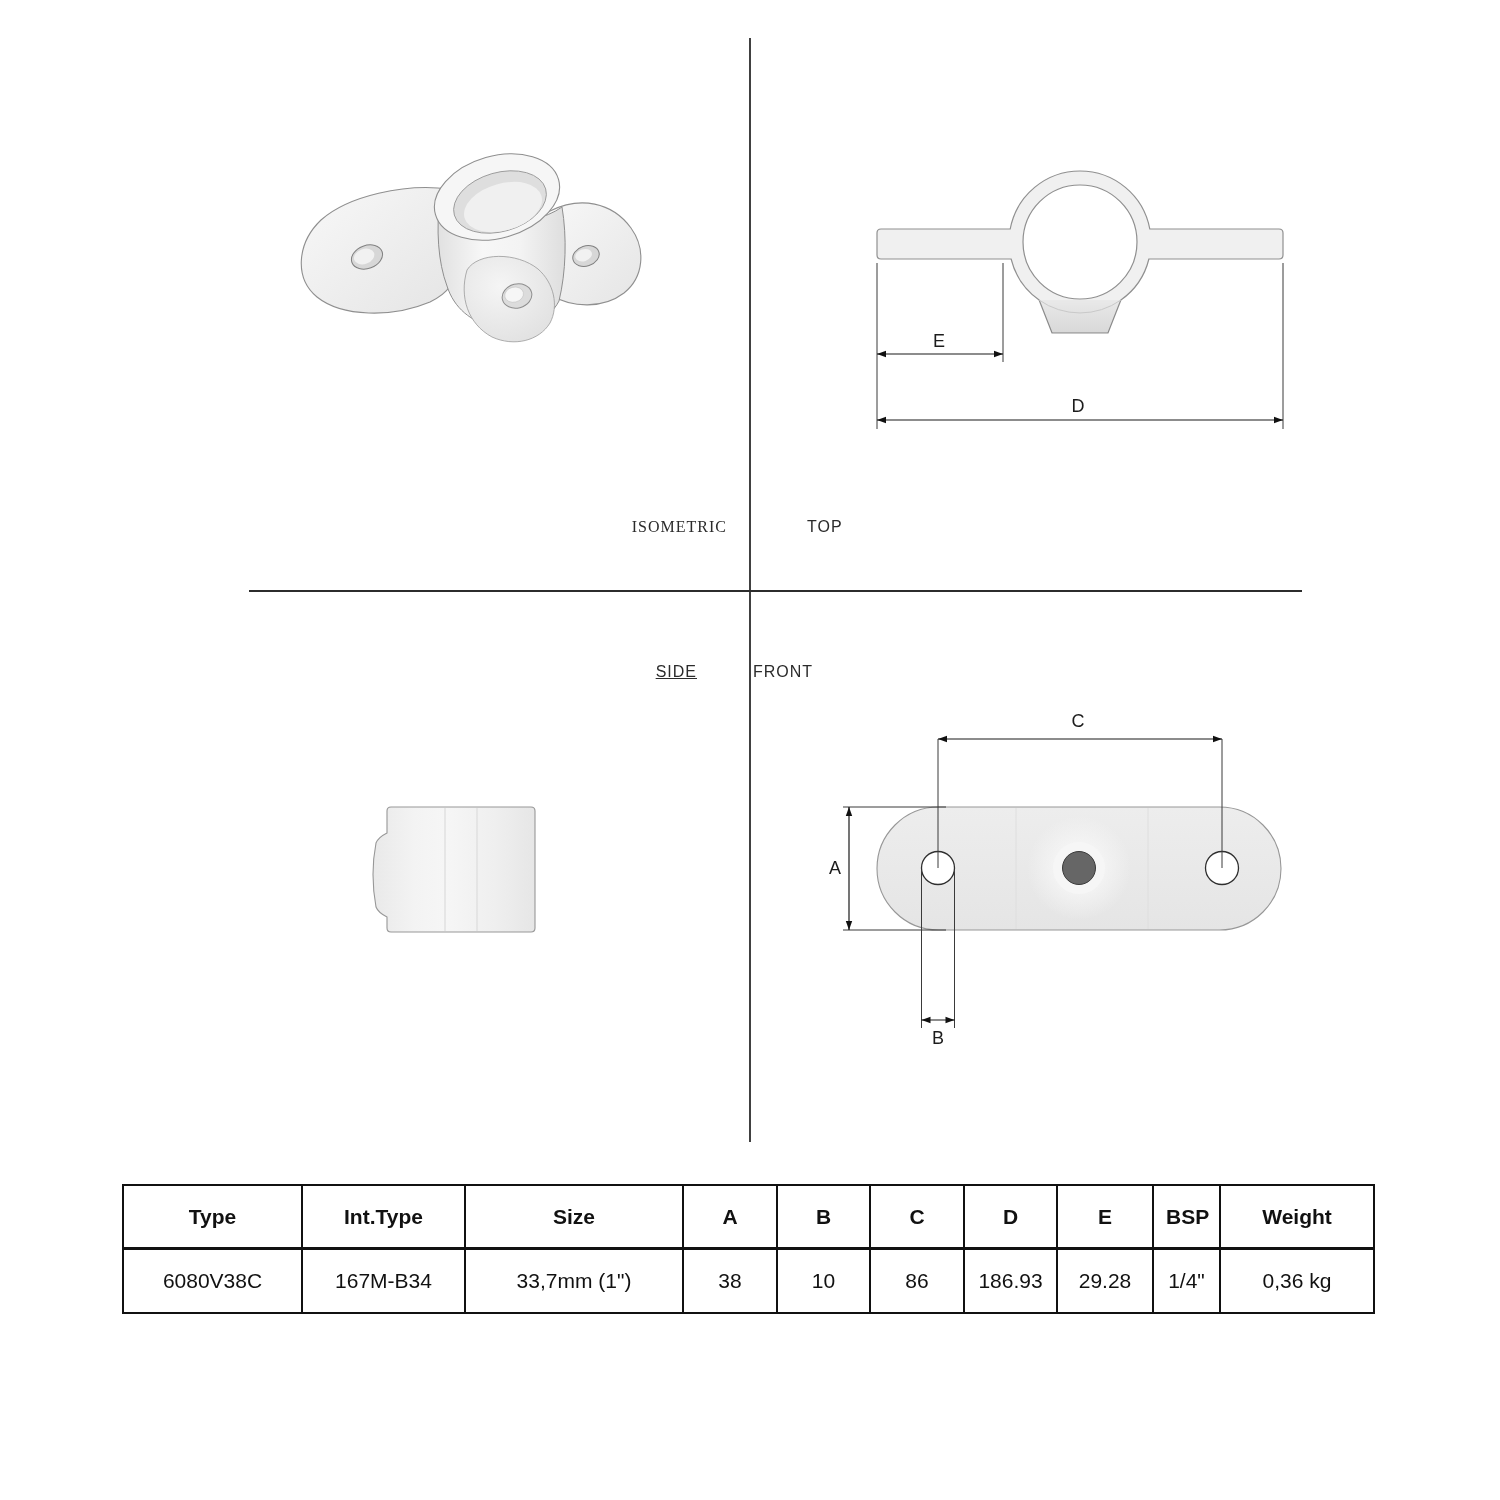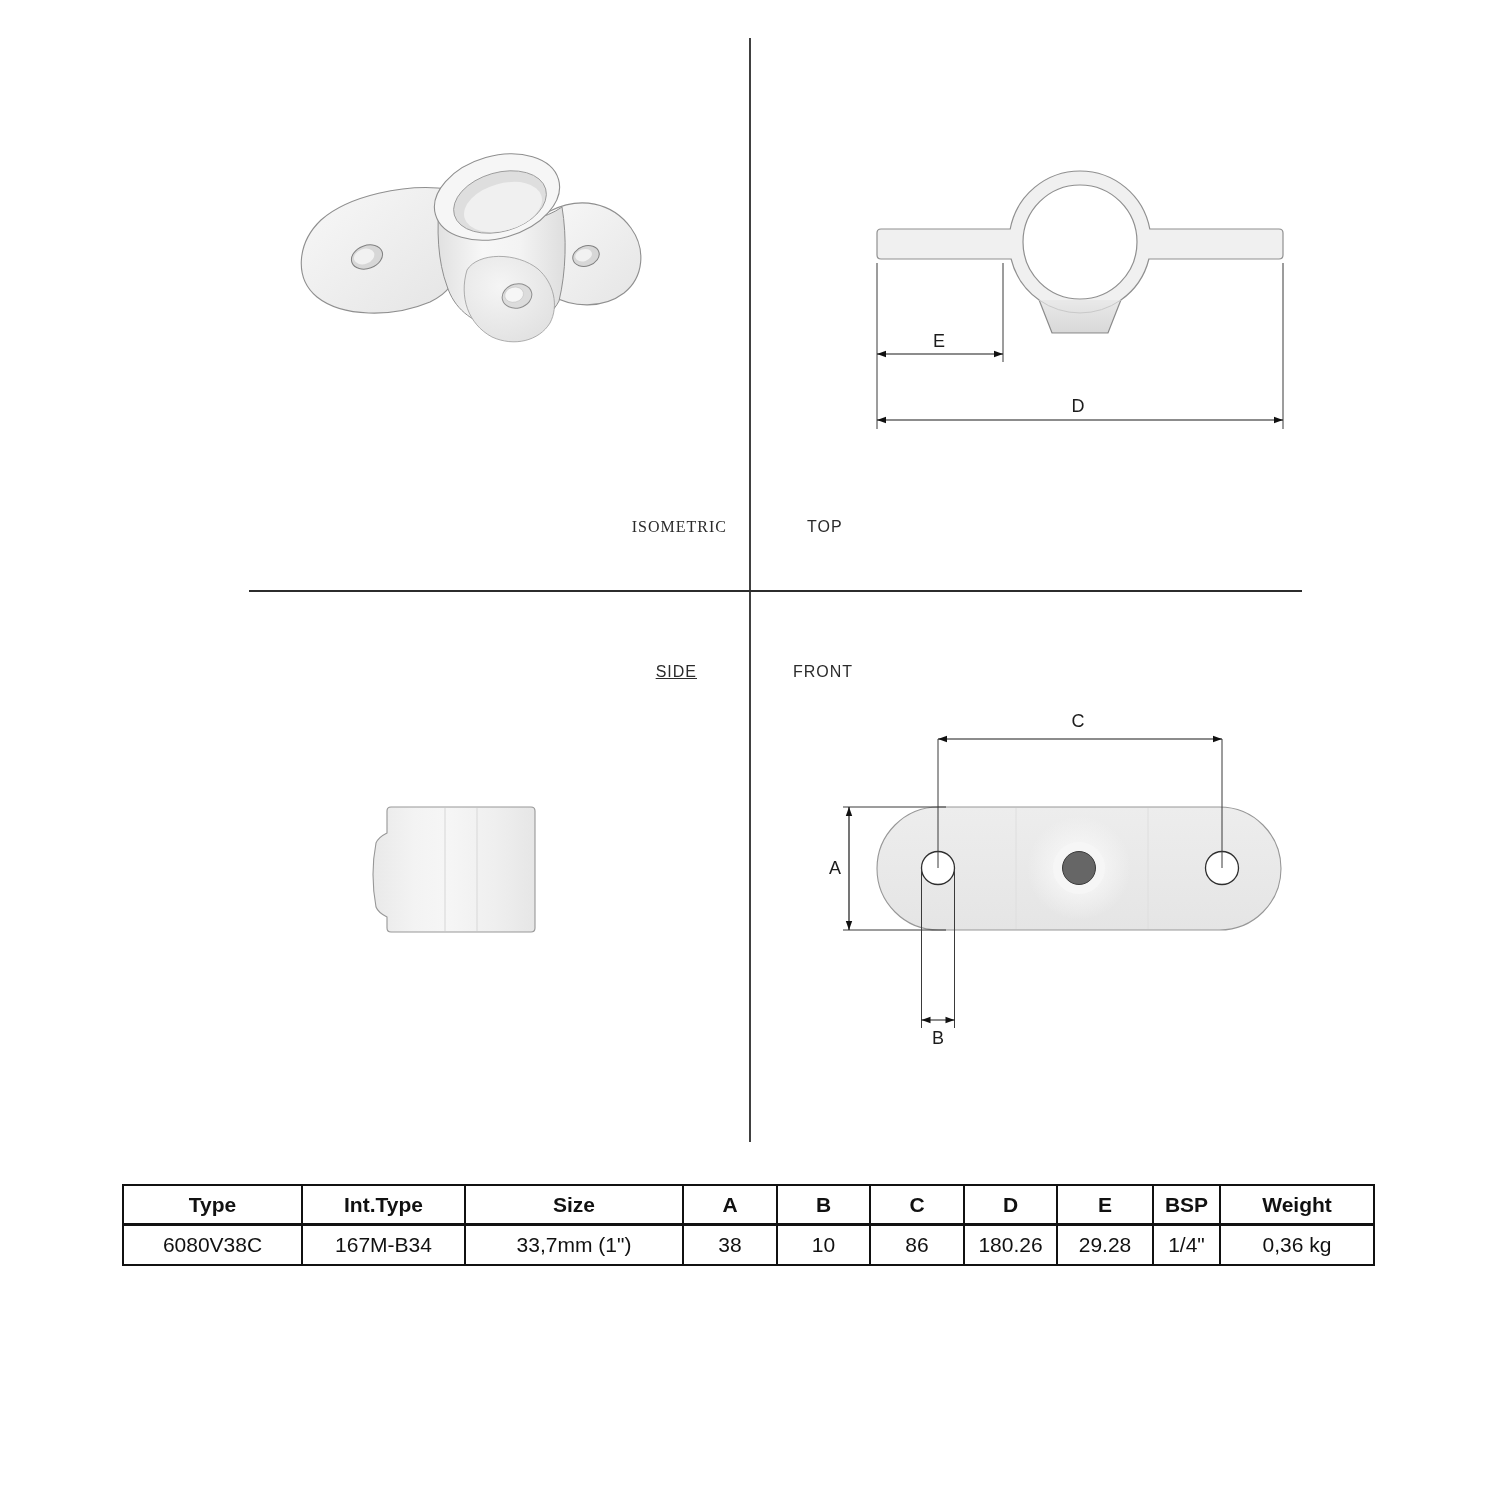--- a/index.html
+++ b/index.html
@@ -5,21 +5,21 @@
   html,body{margin:0;padding:0;background:#ffffff;}
   #canvas{position:relative;width:1500px;height:1500px;background:#ffffff;overflow:hidden;
           font-family:"Liberation Sans",sans-serif;}
   #drawing{position:absolute;left:0;top:0;}
   .caption{position:absolute;font-size:16px;letter-spacing:1px;color:#2b2b2b;white-space:nowrap;text-align:center;}
   .caption.right{text-align:right;}
   .dim-label{position:absolute;font-size:18px;color:#1c1c1c;transform:translate(-50%,-50%);white-space:nowrap;}
   table.spec{position:absolute;left:122px;top:1184px;width:1251px;border-collapse:collapse;
              table-layout:fixed;background:#ffffff;color:#111;border:2px solid #111;}
   table.spec th{font-size:21px;font-weight:bold;height:37px;border-bottom:3px solid #111;}
-  table.spec th,table.spec td{border-left:2px solid #111;text-align:center;vertical-align:middle;padding:0;
+  table.spec th,table.spec td{border-left:2px solid #111;text-align:center;vertical-align:middle;padding:12px;
                               font-family:"Liberation Sans",sans-serif;overflow:hidden;white-space:nowrap;}
   table.spec td{font-size:21px;height:38px;}
 </style>
 </head>
 <body>
 
 <div id="canvas">
 
 <svg id="drawing" width="1500" height="1500" viewBox="0 0 1500 1500">
   <defs>
@@ -166,21 +166,21 @@
       <line x1="921.5" y1="1020" x2="954.5" y2="1020" stroke="#1a1a1a" stroke-width="1.2"></line>
       <polygon points="921.5,1020 930.5,1016.8 930.5,1023.2" fill="#111"></polygon>
       <polygon points="954.5,1020 945.5,1016.8 945.5,1023.2" fill="#111"></polygon>
     </g>
   </g>
 </svg>
 
   <div class="caption right" style="left:520px;top:518px;width:207px;font-family:Liberation Serif, serif;">ISOMETRIC</div>
   <div class="caption" style="left:807px;top:518px;">TOP</div>
   <div class="caption right" style="left:560px;top:663px;width:137px;text-decoration:underline;">SIDE</div>
-  <div class="caption" style="left:793px;top:663px;">FRONT</div>
+  <div class="caption" style="left:753px;top:663px;">FRONT</div>
 
   <div class="dim-label" style="left:939px;top:341px;">E</div>
   <div class="dim-label" style="left:1078px;top:406px;">D</div>
   <div class="dim-label" style="left:1078px;top:721px;">C</div>
   <div class="dim-label" style="left:835px;top:868px;">A</div>
   <div class="dim-label" style="left:938px;top:1038px;">B</div>
 
   <table class="spec">
     <colgroup>
       <col style="width:179px">
@@ -209,21 +209,21 @@
       </tr>
     </thead>
     <tbody>
       <tr>
         <td>6080V38C</td>
         <td>167M-B34</td>
         <td>33,7mm (1")</td>
         <td>38</td>
         <td>10</td>
         <td>86</td>
-        <td>180.26</td>
+        <td>186.93</td>
         <td>29.28</td>
         <td>1/4"</td>
         <td>0,36 kg</td>
       </tr>
     </tbody>
   </table>
 
 </div>
 
 </body></html>

